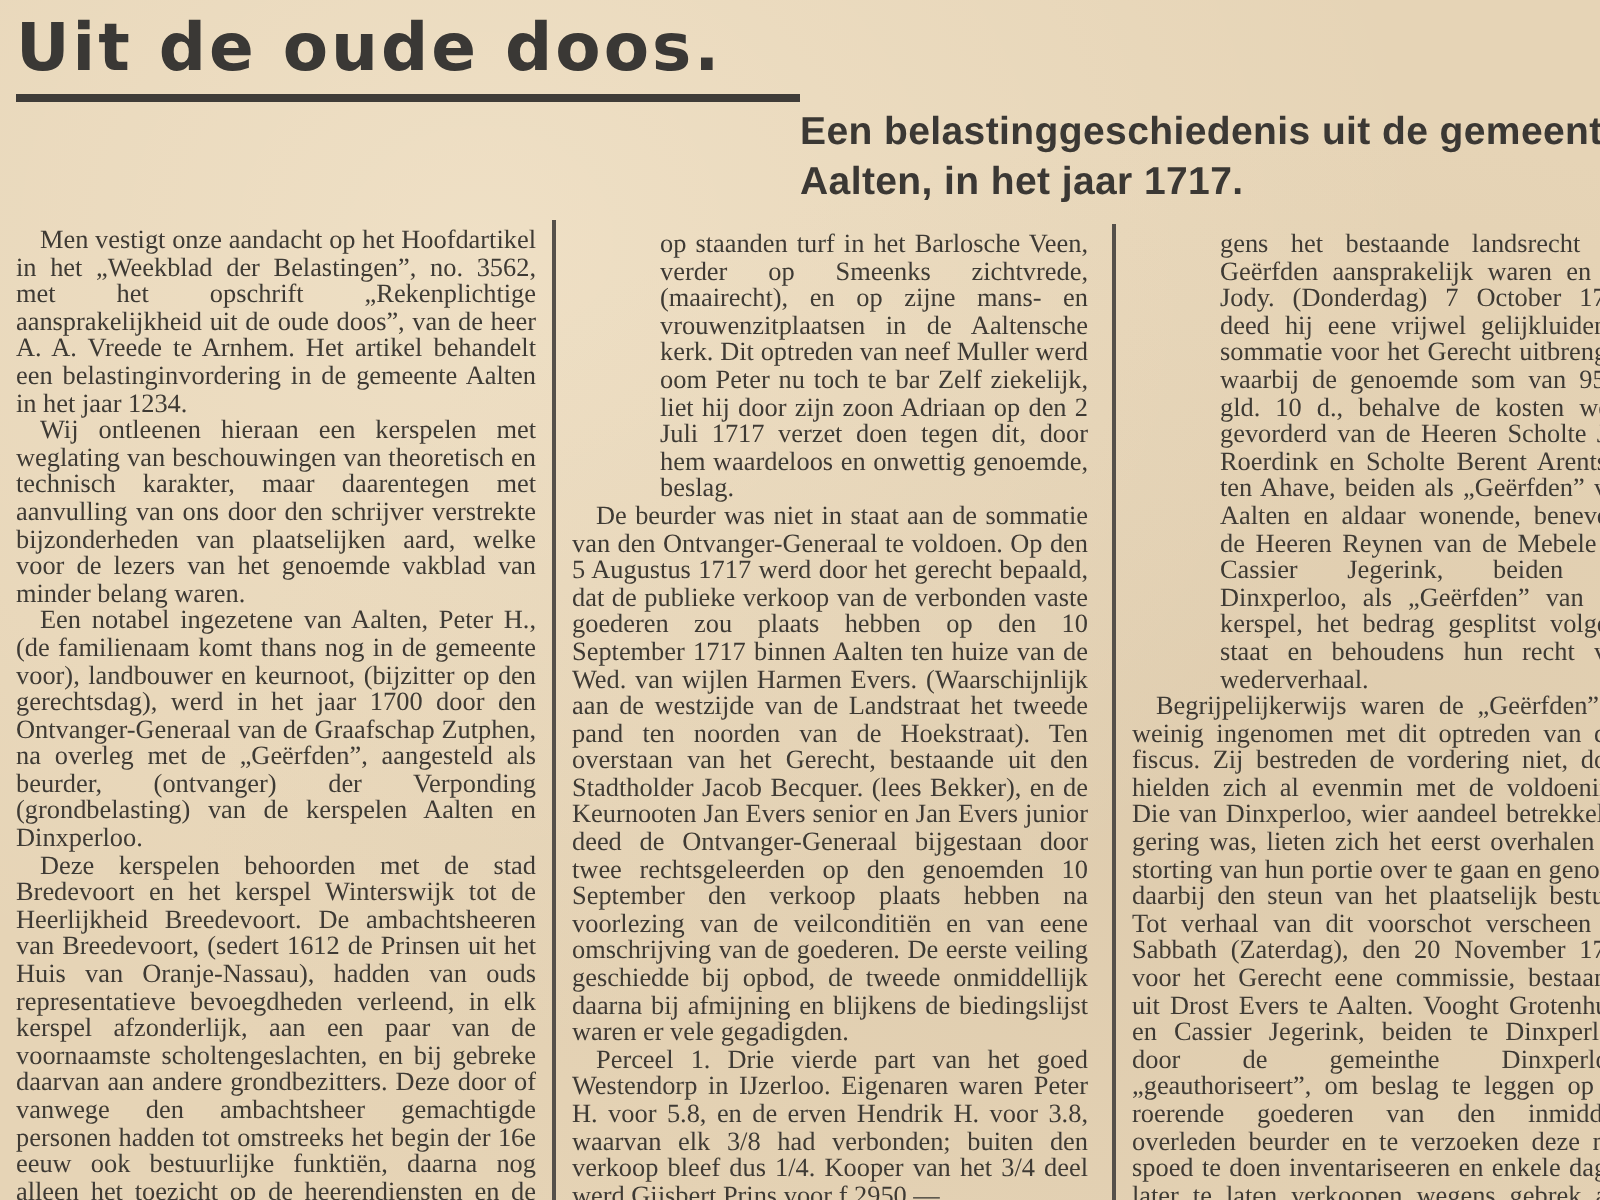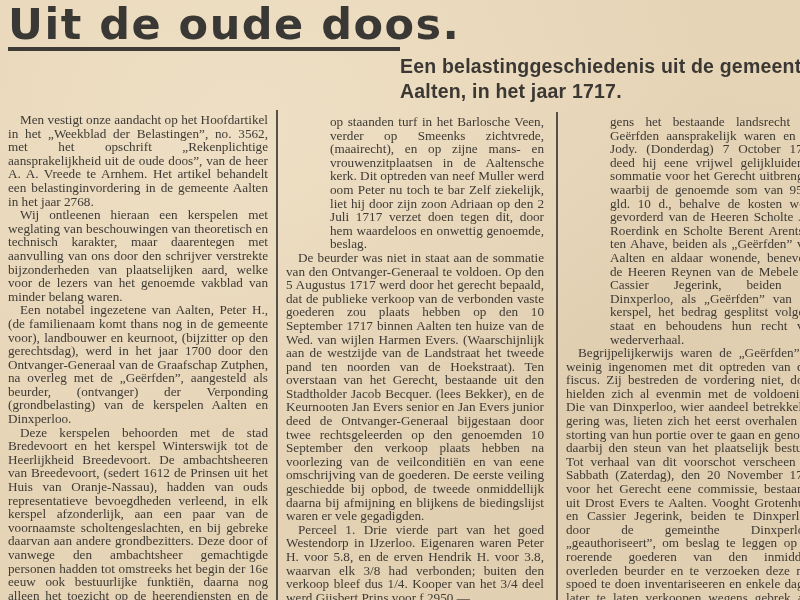--- a/index.html
+++ b/index.html
@@ -22,21 +22,21 @@
         radial-gradient(ellipse at 30% 20%, rgba(255,245,225,0.35), transparent 60%),
         radial-gradient(ellipse at 80% 70%, rgba(200,180,150,0.25), transparent 60%),
         #e6d4b6;
     }
     .main-title {
       position: absolute;
       left: 8px;
       top: 2px;
       font-family: "DejaVu Sans", "Liberation Sans", sans-serif;
       font-weight: bold;
-      font-size: 43px;
+      font-size: 33px;
       letter-spacing: 1.5px;
       color: #3a3835;
       margin: 0;
       line-height: 44px;
       white-space: nowrap;
     }
     .title-rule {
       position: absolute;
       left: 8px;
       top: 47px;
@@ -94,21 +94,21 @@
 
   <div class="subtitle">
     <div>Een belastinggeschiedenis uit de gemeente</div>
     <div>Aalten, in het jaar 1717.</div>
   </div>
 
   <div class="divider div1"></div>
   <div class="divider div2"></div>
 
   <div class="col col1">
-    <p>Men vestigt onze aandacht op het Hoofdartikel in het „Weekblad der Belastingen”, no. 3562, met het opschrift „Rekenplichtige aansprakelijkheid uit de oude doos”, van de heer A. A. Vreede te Arnhem. Het artikel behandelt een belastinginvordering in de gemeente Aalten in het jaar 2768.</p>
+    <p>Men vestigt onze aandacht op het Hoofdartikel in het „Weekblad der Belastingen”, no. 3562, met het opschrift „Rekenplichtige aansprakelijkheid uit de oude doos”, van de heer A. A. Vreede te Arnhem. Het artikel behandelt een belastinginvordering in de gemeente Aalten in het jaar 1234.</p>
     <p>Wij ontleenen hieraan een kerspelen met weglating van beschouwingen van theoretisch en technisch karakter, maar daarentegen met aanvulling van ons door den schrijver verstrekte bijzonderheden van plaatselijken aard, welke voor de lezers van het genoemde vakblad van minder belang waren.</p>
     <p>Een notabel ingezetene van Aalten, Peter H., (de familienaam komt thans nog in de gemeente voor), landbouwer en keurnoot, (bijzitter op den gerechtsdag), werd in het jaar 1700 door den Ontvanger-Generaal van de Graafschap Zutphen, na overleg met de „Geërfden”, aangesteld als beurder, (ontvanger) der Verponding (grondbelasting) van de kerspelen Aalten en Dinxperloo.</p>
     <p>Deze kerspelen behoorden met de stad Bredevoort en het kerspel Winterswijk tot de Heerlijkheid Breedevoort. De ambachtsheeren van Breedevoort, (sedert 1612 de Prinsen uit het Huis van Oranje-Nassau), hadden van ouds representatieve bevoegdheden verleend, in elk kerspel afzonderlijk, aan een paar van de voornaamste scholtengeslachten, en bij gebreke daarvan aan andere grondbezitters. Deze door of vanwege den ambachtsheer gemachtigde personen hadden tot omstreeks het begin der 16e eeuw ook bestuurlijke funktiën, daarna nog alleen het toezicht op de heerendiensten en de zorg voor het innen van sommige jaarlijksche</p>
   </div>
 
   <div class="col col2">
     <p class="cont">op staanden turf in het Barlosche Veen, verder op Smeenks zichtvrede, (maairecht), en op zijne mans- en vrouwenzitplaatsen in de Aaltensche kerk. Dit optreden van neef Muller werd oom Peter nu toch te bar Zelf ziekelijk, liet hij door zijn zoon Adriaan op den 2 Juli 1717 verzet doen tegen dit, door hem waardeloos en onwettig genoemde, beslag.</p>
     <p>De beurder was niet in staat aan de sommatie van den Ontvanger-Generaal te voldoen. Op den 5 Augustus 1717 werd door het gerecht bepaald, dat de publieke verkoop van de verbonden vaste goederen zou plaats hebben op den 10 September 1717 binnen Aalten ten huize van de Wed. van wijlen Harmen Evers. (Waarschijnlijk aan de westzijde van de Landstraat het tweede pand ten noorden van de Hoekstraat). Ten overstaan van het Gerecht, bestaande uit den Stadtholder Jacob Becquer. (lees Bekker), en de Keurnooten Jan Evers senior en Jan Evers junior deed de Ontvanger-Generaal bijgestaan door twee rechtsgeleerden op den genoemden 10 September den verkoop plaats hebben na voorlezing van de veilconditiën en van eene omschrijving van de goederen. De eerste veiling geschiedde bij opbod, de tweede onmiddellijk daarna bij afmijning en blijkens de biedingslijst waren er vele gegadigden.</p>
     <p>Perceel 1. Drie vierde part van het goed Westendorp in IJzerloo. Eigenaren waren Peter H. voor 5.8, en de erven Hendrik H. voor 3.8, waarvan elk 3/8 had verbonden; buiten den verkoop bleef dus 1/4. Kooper van het 3/4 deel werd Gijsbert Prins voor f 2950.—.</p>
     <p>Perceel 2. Het woonhuis van Peter H. aan de Markt te Aalten. *) Kooper Willem Lourens Kampf namens Adam Willem Kampf voor f 1740.</p>

